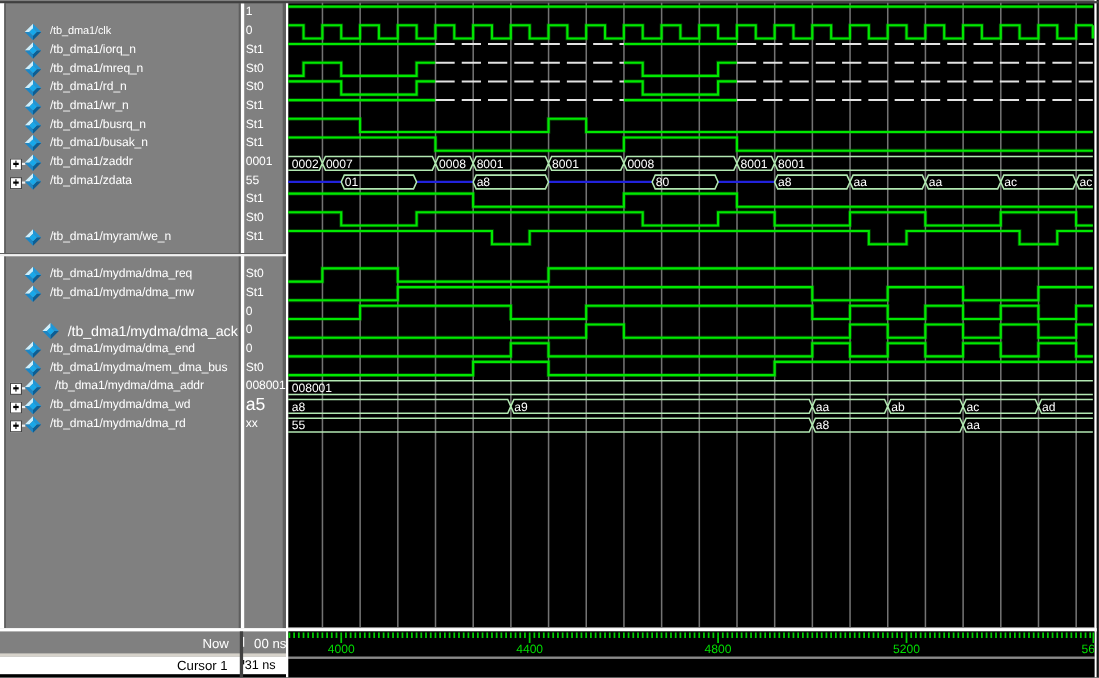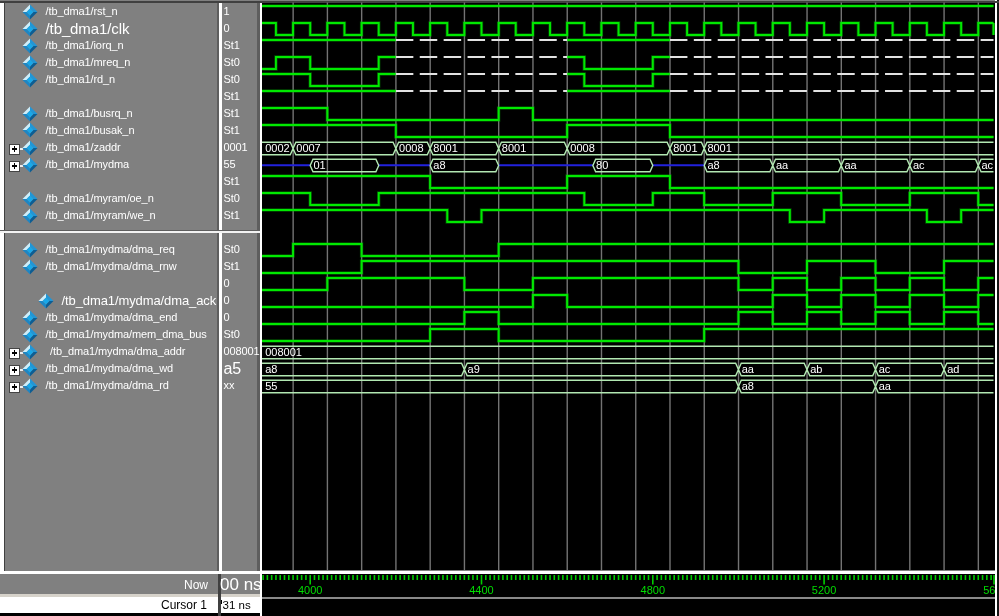--- a/index.html
+++ b/index.html
@@ -76,31 +76,21 @@
         <g fill="#00dd00" font-size="11" text-anchor="middle" font-family="Liberation Sans, sans-serif">
           <text x="310.2" y="593.5">4000</text>
           <text x="481.5" y="593.5">4400</text>
           <text x="652.8" y="593.5">4800</text>
           <text x="824.1" y="593.5">5200</text>
           <text x="995.4" y="593.5">5600</text>
         </g>
       </svg>
 </svg>
 
-<div style="position:absolute;left:0;top:3.2px;width:216px;height:17px;line-height:17px;font-size:11px;letter-spacing:-0.1px">
-      <svg width="16" height="16" viewBox="0 0 16 16" style="position:absolute;left:21.5px;top:0.4px">
-        <polygon points="8,0.5 0.5,8 4.6,8 8,4.6" fill="#cdeefb"></polygon>
-        <polygon points="8,0.5 15.5,8 11.4,8 8,4.6" fill="#2196d6"></polygon>
-        <polygon points="0.5,8 8,15.5 8,11.4 4.6,8" fill="#1d86c4"></polygon>
-        <polygon points="15.5,8 8,15.5 8,11.4 11.4,8" fill="#0c5e94"></polygon>
-        <polygon points="8,4.6 11.4,8 8,11.4 4.6,8" fill="#17a8ea"></polygon>
-      </svg>
-      <span style="position:absolute;left:45.5px;white-space:nowrap">/tb_dma1/rst_n</span>
-    </div>
-    <div style="position:absolute;left:0;top:20.2px;width:216px;height:17px;line-height:17px;font-size:15px;letter-spacing:-0.1px">
+    <div style="position:absolute;left:0;top:20.2px;width:216px;height:17px;line-height:17px;font-size:10px;letter-spacing:-0.1px">
       <svg width="16" height="16" viewBox="0 0 16 16" style="position:absolute;left:21.5px;top:0.4px">
         <polygon points="8,0.5 0.5,8 4.6,8 8,4.6" fill="#cdeefb"></polygon>
         <polygon points="8,0.5 15.5,8 11.4,8 8,4.6" fill="#2196d6"></polygon>
         <polygon points="0.5,8 8,15.5 8,11.4 4.6,8" fill="#1d86c4"></polygon>
         <polygon points="15.5,8 8,15.5 8,11.4 11.4,8" fill="#0c5e94"></polygon>
         <polygon points="8,4.6 11.4,8 8,11.4 4.6,8" fill="#17a8ea"></polygon>
       </svg>
       <span style="position:absolute;left:45.5px;white-space:nowrap">/tb_dma1/clk</span>
     </div>
     <div style="position:absolute;left:0;top:37.2px;width:216px;height:17px;line-height:17px;font-size:11px;letter-spacing:-0.1px">
@@ -126,20 +116,30 @@
     <div style="position:absolute;left:0;top:71.2px;width:216px;height:17px;line-height:17px;font-size:11px;letter-spacing:-0.1px">
       <svg width="16" height="16" viewBox="0 0 16 16" style="position:absolute;left:21.5px;top:0.4px">
         <polygon points="8,0.5 0.5,8 4.6,8 8,4.6" fill="#cdeefb"></polygon>
         <polygon points="8,0.5 15.5,8 11.4,8 8,4.6" fill="#2196d6"></polygon>
         <polygon points="0.5,8 8,15.5 8,11.4 4.6,8" fill="#1d86c4"></polygon>
         <polygon points="15.5,8 8,15.5 8,11.4 11.4,8" fill="#0c5e94"></polygon>
         <polygon points="8,4.6 11.4,8 8,11.4 4.6,8" fill="#17a8ea"></polygon>
       </svg>
       <span style="position:absolute;left:45.5px;white-space:nowrap">/tb_dma1/rd_n</span>
     </div>
+    <div style="position:absolute;left:0;top:88.2px;width:216px;height:17px;line-height:17px;font-size:11px;letter-spacing:-0.1px">
+      <svg width="16" height="16" viewBox="0 0 16 16" style="position:absolute;left:21.5px;top:0.4px">
+        <polygon points="8,0.5 0.5,8 4.6,8 8,4.6" fill="#cdeefb"></polygon>
+        <polygon points="8,0.5 15.5,8 11.4,8 8,4.6" fill="#2196d6"></polygon>
+        <polygon points="0.5,8 8,15.5 8,11.4 4.6,8" fill="#1d86c4"></polygon>
+        <polygon points="15.5,8 8,15.5 8,11.4 11.4,8" fill="#0c5e94"></polygon>
+        <polygon points="8,4.6 11.4,8 8,11.4 4.6,8" fill="#17a8ea"></polygon>
+      </svg>
+      <span style="position:absolute;left:45.5px;white-space:nowrap">/tb_dma1/wr_n</span>
+    </div>
     <div style="position:absolute;left:0;top:105.2px;width:216px;height:17px;line-height:17px;font-size:11px;letter-spacing:-0.1px">
       <svg width="16" height="16" viewBox="0 0 16 16" style="position:absolute;left:21.5px;top:0.4px">
         <polygon points="8,0.5 0.5,8 4.6,8 8,4.6" fill="#cdeefb"></polygon>
         <polygon points="8,0.5 15.5,8 11.4,8 8,4.6" fill="#2196d6"></polygon>
         <polygon points="0.5,8 8,15.5 8,11.4 4.6,8" fill="#1d86c4"></polygon>
         <polygon points="15.5,8 8,15.5 8,11.4 11.4,8" fill="#0c5e94"></polygon>
         <polygon points="8,4.6 11.4,8 8,11.4 4.6,8" fill="#17a8ea"></polygon>
       </svg>
       <span style="position:absolute;left:45.5px;white-space:nowrap">/tb_dma1/busrq_n</span>
     </div>
@@ -174,31 +174,21 @@
         <div style="position:absolute;left:3.7px;top:1.6px;width:1.4px;height:5.5px;background:#000"></div>
       </div>
       <div style="position:absolute;left:19.5px;top:9.2px;width:3px;height:1.5px;background:#eee"></div>
       <svg width="16" height="16" viewBox="0 0 16 16" style="position:absolute;left:21.5px;top:0.4px">
         <polygon points="8,0.5 0.5,8 4.6,8 8,4.6" fill="#cdeefb"></polygon>
         <polygon points="8,0.5 15.5,8 11.4,8 8,4.6" fill="#2196d6"></polygon>
         <polygon points="0.5,8 8,15.5 8,11.4 4.6,8" fill="#1d86c4"></polygon>
         <polygon points="15.5,8 8,15.5 8,11.4 11.4,8" fill="#0c5e94"></polygon>
         <polygon points="8,4.6 11.4,8 8,11.4 4.6,8" fill="#17a8ea"></polygon>
       </svg>
-      <span style="position:absolute;left:45.5px;white-space:nowrap">/tb_dma1/mydma</span>
-    </div>
-    <div style="position:absolute;left:0;top:190.2px;width:216px;height:17px;line-height:17px;font-size:11px;letter-spacing:-0.1px">
-      <svg width="16" height="16" viewBox="0 0 16 16" style="position:absolute;left:21.5px;top:0.4px">
-        <polygon points="8,0.5 0.5,8 4.6,8 8,4.6" fill="#cdeefb"></polygon>
-        <polygon points="8,0.5 15.5,8 11.4,8 8,4.6" fill="#2196d6"></polygon>
-        <polygon points="0.5,8 8,15.5 8,11.4 4.6,8" fill="#1d86c4"></polygon>
-        <polygon points="15.5,8 8,15.5 8,11.4 11.4,8" fill="#0c5e94"></polygon>
-        <polygon points="8,4.6 11.4,8 8,11.4 4.6,8" fill="#17a8ea"></polygon>
-      </svg>
-      <span style="position:absolute;left:45.5px;white-space:nowrap">/tb_dma1/myram/oe_n</span>
+      <span style="position:absolute;left:45.5px;white-space:nowrap">/tb_dma1/zdata</span>
     </div>
     <div style="position:absolute;left:0;top:207.2px;width:216px;height:17px;line-height:17px;font-size:11px;letter-spacing:-0.1px">
       <svg width="16" height="16" viewBox="0 0 16 16" style="position:absolute;left:21.5px;top:0.4px">
         <polygon points="8,0.5 0.5,8 4.6,8 8,4.6" fill="#cdeefb"></polygon>
         <polygon points="8,0.5 15.5,8 11.4,8 8,4.6" fill="#2196d6"></polygon>
         <polygon points="0.5,8 8,15.5 8,11.4 4.6,8" fill="#1d86c4"></polygon>
         <polygon points="15.5,8 8,15.5 8,11.4 11.4,8" fill="#0c5e94"></polygon>
         <polygon points="8,4.6 11.4,8 8,11.4 4.6,8" fill="#17a8ea"></polygon>
       </svg>
       <span style="position:absolute;left:45.5px;white-space:nowrap">/tb_dma1/myram/we_n</span>
@@ -315,17 +305,17 @@
     <div style="position:absolute;left:223.5px;top:258.2px;height:17px;line-height:17px;white-space:nowrap;font-size:11px;letter-spacing:-0.1px">St1</div>
     <div style="position:absolute;left:223.5px;top:275.2px;height:17px;line-height:17px;white-space:nowrap;font-size:11px;letter-spacing:-0.1px">0</div>
     <div style="position:absolute;left:223.5px;top:292.2px;height:17px;line-height:17px;white-space:nowrap;font-size:11px;letter-spacing:-0.1px">0</div>
     <div style="position:absolute;left:223.5px;top:309.2px;height:17px;line-height:17px;white-space:nowrap;font-size:11px;letter-spacing:-0.1px">0</div>
     <div style="position:absolute;left:223.5px;top:326.2px;height:17px;line-height:17px;white-space:nowrap;font-size:11px;letter-spacing:-0.1px">St0</div>
     <div style="position:absolute;left:223.5px;top:343.2px;height:17px;line-height:17px;white-space:nowrap;font-size:11px;letter-spacing:-0.1px">008001</div>
     <div style="position:absolute;left:223.5px;top:360.2px;height:17px;line-height:17px;white-space:nowrap;font-size:16px;letter-spacing:-0.1px">a5</div>
     <div style="position:absolute;left:223.5px;top:377.2px;height:17px;line-height:17px;white-space:nowrap;font-size:11px;letter-spacing:-0.1px">xx</div>
 
 <div class="abs" style="left:108px;top:576.5px;width:100px;height:16px;line-height:16px;text-align:right">Now</div>
-<div class="abs" style="left:220px;top:576.5px;height:16px;line-height:16px;font-size:17px">00 ns</div>
+<div class="abs" style="left:231px;top:576.5px;height:16px;line-height:16px;font-size:12px">00 ns</div>
 <div class="abs" style="left:220.9px;top:578.8px;width:1.4px;height:9px;background:#fff"></div>
 <div class="abs" style="left:107px;top:597px;width:100px;height:16px;line-height:16px;text-align:right;color:#000">Cursor 1</div>
 <div class="abs" style="left:222.5px;top:597px;height:16px;line-height:16px;color:#000;font-size:11.5px">31 ns</div>
 <div class="abs" style="left:220.9px;top:599.5px;width:1.5px;height:4.5px;background:#000"></div>
 </div>
 </body></html>

